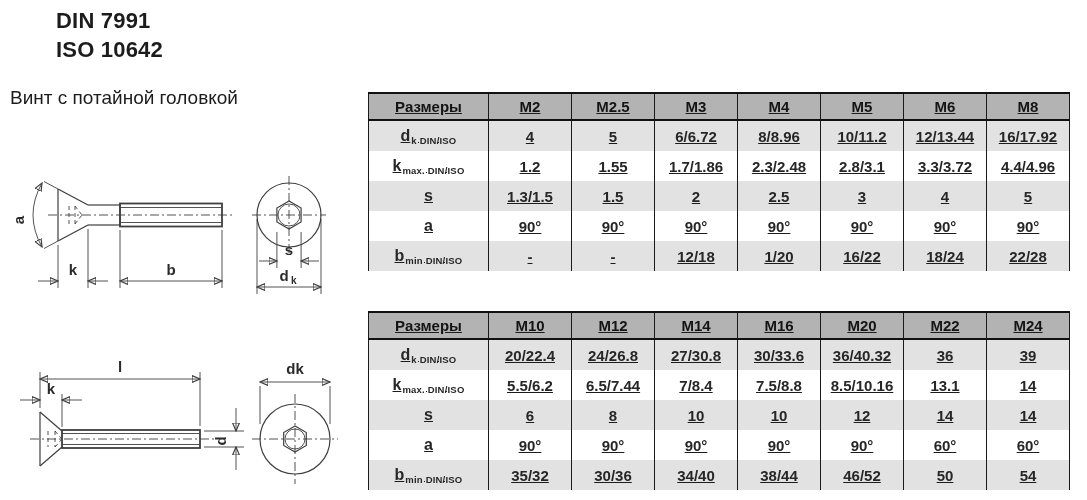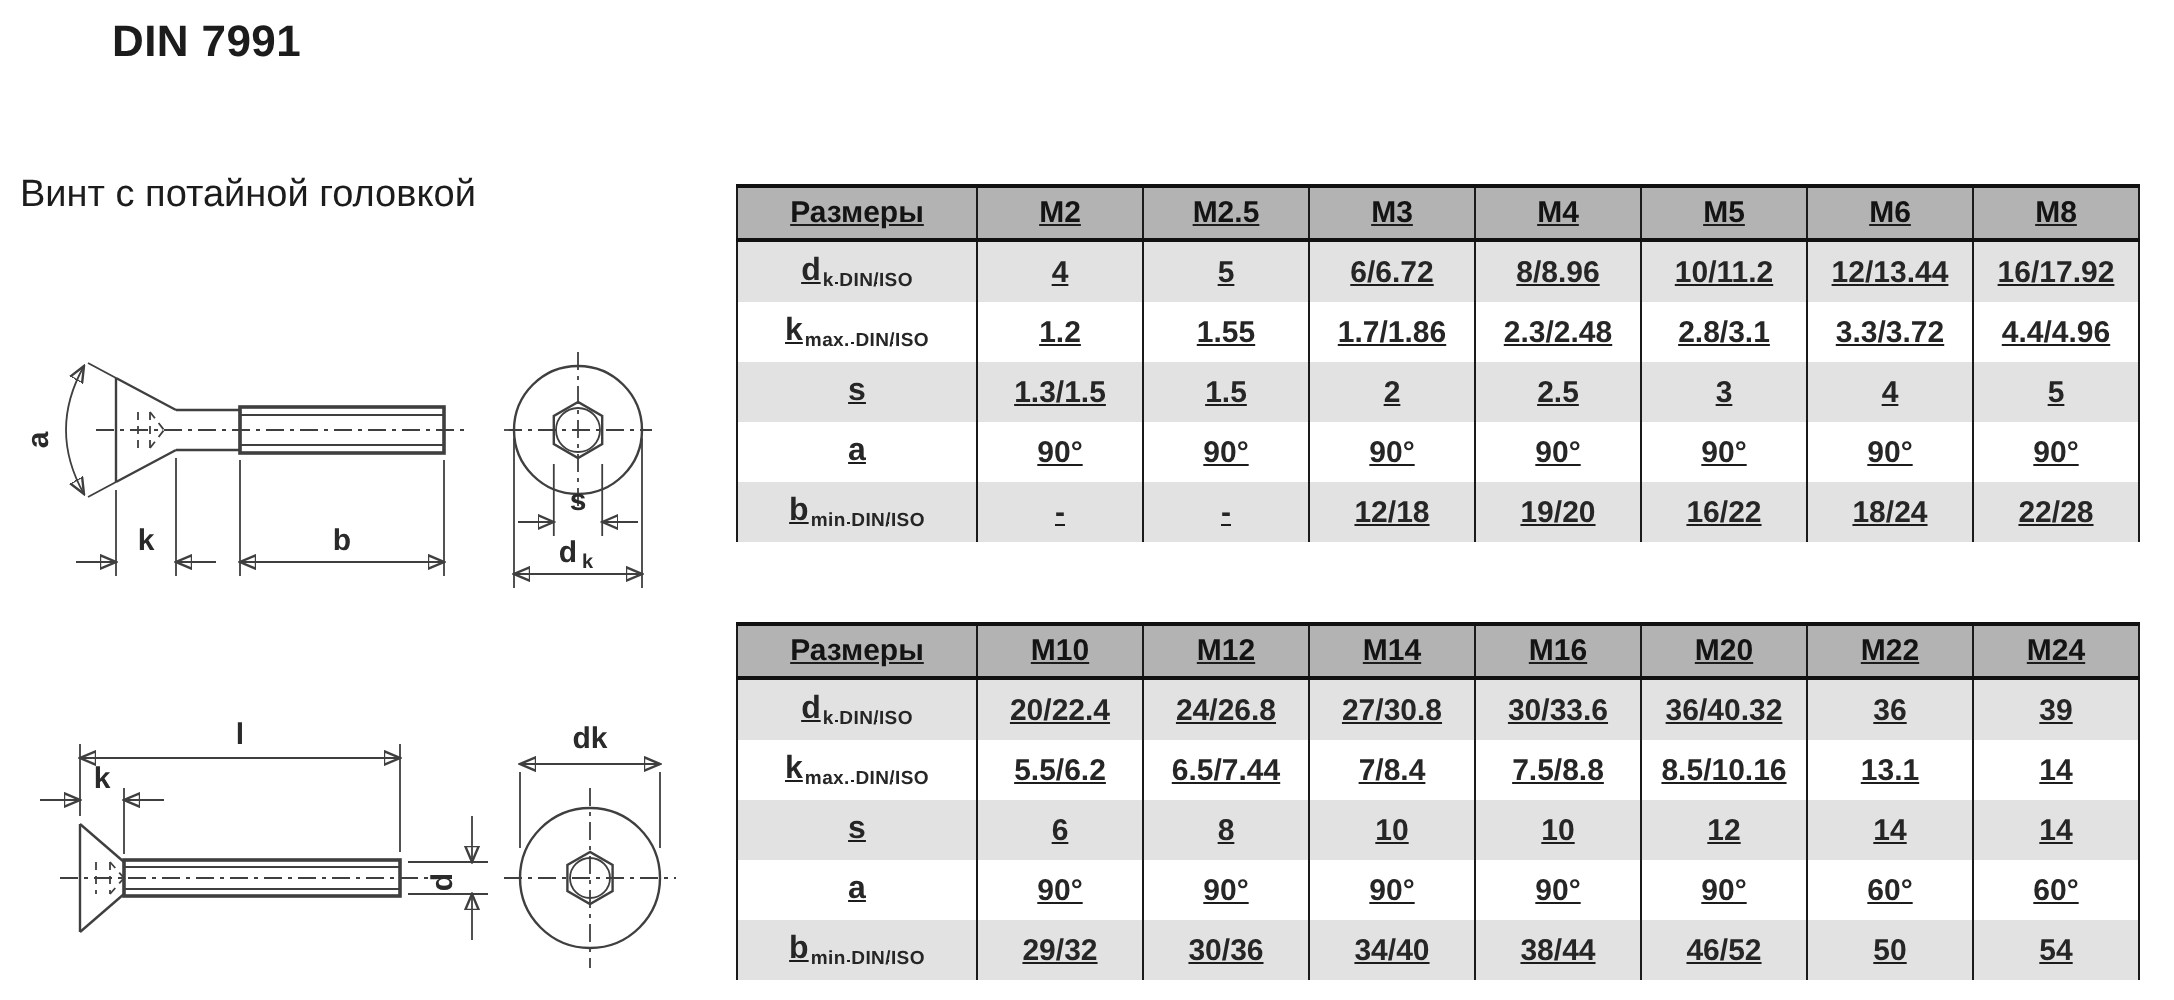--- a/index.html
+++ b/index.html
@@ -40,20 +40,21 @@
   table.spec td{height:30px;font-size:15px;font-weight:600;color:#262626;}
   table.spec tr.shade td{background:#e2e2e2;margin-top:16px;}
   table.spec td.lbl .lm{font-weight:bold;font-size:16px;}
   table.spec td.lbl .sub{font-size:9.5px;font-weight:bold;position:relative;top:3px;margin-left:1px;letter-spacing:.2px;}
 </style>
 </head>
 <body>
 
 <div class="titleblock">
   <div class="t">DIN 7991</div>
+  <div class="t">ISO 10642</div>
 </div>
 <div class="subtitle">Винт с потайной головкой</div>
 
 <svg id="drawing1" class="drawing" width="340" height="150" viewBox="0 0 340 150">
   <defs>
     <marker id="arr1" markerWidth="9" markerHeight="8" refX="8" refY="4" orient="auto-start-reverse" markerUnits="userSpaceOnUse">
       <path d="M0,0.6 L8,4 L0,7.4 Z" fill="#3f3f3f" stroke="none"></path>
     </marker>
   </defs>
 
@@ -234,21 +235,21 @@
     <td>90°</td>
     <td>90°</td>
     <td>90°</td>
     <td>90°</td>
   </tr>
   <tr class="shade">
     <td class="lbl"><span class="lm">b</span><span class="sub">min DIN/ISO</span></td>
     <td>-</td>
     <td>-</td>
     <td>12/18</td>
-    <td>19/20</td>
+    <td>1/20</td>
     <td>16/22</td>
     <td>18/24</td>
     <td>22/28</td>
   </tr>
 </tbody>
   </table>
 
 <table id="table2" class="spec">
   <colgroup>
       <col style="width:120px">
@@ -300,21 +301,21 @@
     <td>90°</td>
     <td>90°</td>
     <td>90°</td>
     <td>90°</td>
     <td>90°</td>
     <td>60°</td>
     <td>60°</td>
   </tr>
   <tr class="shade">
     <td class="lbl"><span class="lm">b</span><span class="sub">min DIN/ISO</span></td>
-    <td>29/32</td>
+    <td>35/32</td>
     <td>30/36</td>
     <td>34/40</td>
     <td>38/44</td>
     <td>46/52</td>
     <td>50</td>
     <td>54</td>
   </tr>
 </tbody>
   </table>
 

